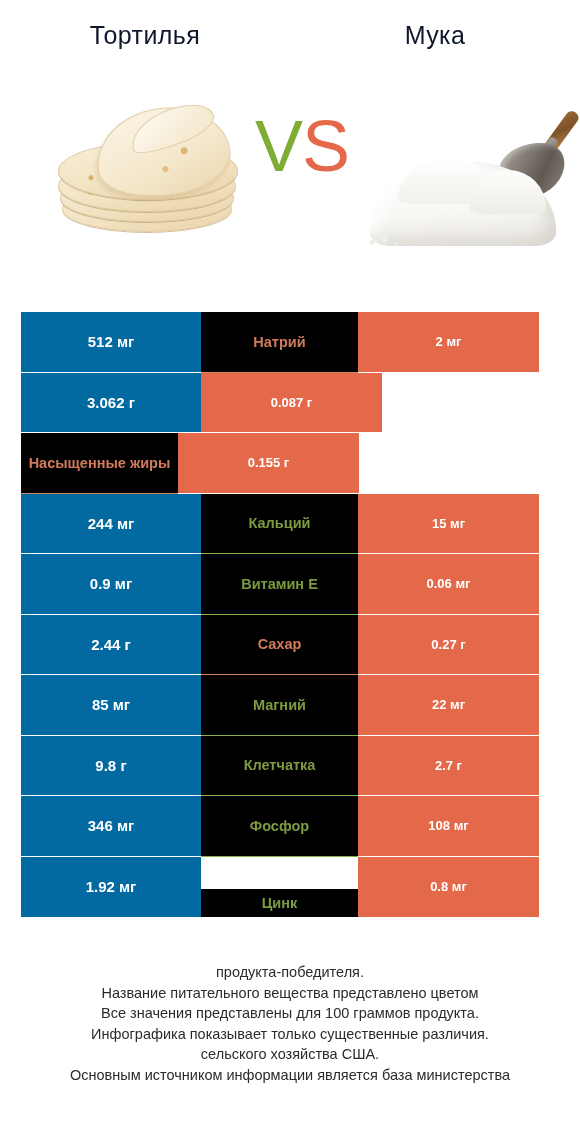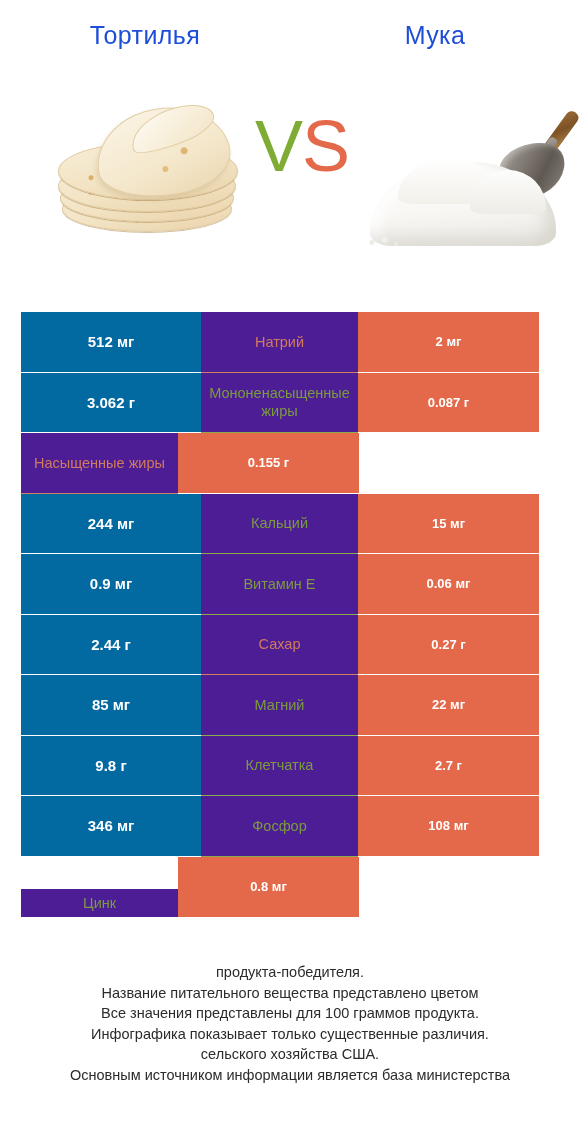--- a/index.html
+++ b/index.html
@@ -30,21 +30,21 @@
   .title-cell {
     flex: 1 1 50%;
     display: flex;
     align-items: center;
     justify-content: center;
   }
   .title-text {
     font-size: 25px;
     font-weight: 400;
     letter-spacing: 0.4px;
-    color: #1d4ed8;
+    color: #0f172a;
     white-space: nowrap;
   }
 
   
   .hero {
     position: absolute;
     top: 72px;
     left: 12px;
     width: 580px;
     height: 210px;
@@ -202,23 +202,23 @@
   .cell-left {
     width: 180px;
     background: #0369a1;
     color: #ffffff;
     font-size: 15px;
     font-weight: 700;
     border-bottom: 1.5px solid #ffffff;
   }
   .cell-mid {
     width: 157px;
-    background: #4c1d95;
+    background: #000000;
     font-size: 14.5px;
-    font-weight: 400;
+    font-weight: 700;
     line-height: 1.25;
     padding: 0 4px;
     overflow: hidden;
   }
   .cell-right {
     width: 181px;
     background: #E3694A;
     color: #ffffff;
     font-size: 13px;
     font-weight: 700;
@@ -297,21 +297,20 @@
 </div>
 
 <div class="table" id="comparison-table">
     <div class="row">
       <div class="cell cell-left">512 мг</div>
       <div class="cell cell-mid win-orange">Натрий</div>
       <div class="cell cell-right">2 мг</div>
     </div>
     <div class="row">
       <div class="cell cell-left">3.062 г</div>
-      <div class="cell cell-mid win-green">Мононенасыщенные жиры</div>
       <div class="cell cell-right">0.087 г</div>
     </div>
     <div class="row">
       <div class="cell cell-mid win-orange">Насыщенные жиры</div>
       <div class="cell cell-right">0.155 г</div>
     </div>
     <div class="row">
       <div class="cell cell-left">244 мг</div>
       <div class="cell cell-mid win-green">Кальций</div>
       <div class="cell cell-right">15 мг</div>
@@ -335,20 +334,21 @@
       <div class="cell cell-left">9.8 г</div>
       <div class="cell cell-mid win-green">Клетчатка</div>
       <div class="cell cell-right">2.7 г</div>
     </div>
     <div class="row">
       <div class="cell cell-left">346 мг</div>
       <div class="cell cell-mid win-green">Фосфор</div>
       <div class="cell cell-right">108 мг</div>
     </div>
     <div class="row">
+      <div class="cell cell-left">1.92 мг</div>
       <div class="cell cell-mid win-green">Цинк</div>
       <div class="cell cell-right">0.8 мг</div>
     </div>
   </div>
 
 <div class="footnote" id="footnote">
     <span class="footnote-line">продукта-победителя.</span>
     <span class="footnote-line">Название питательного вещества представлено цветом</span>
     <span class="footnote-line">Все значения представлены для 100 граммов продукта.</span>
     <span class="footnote-line">Инфографика показывает только существенные различия.</span>

